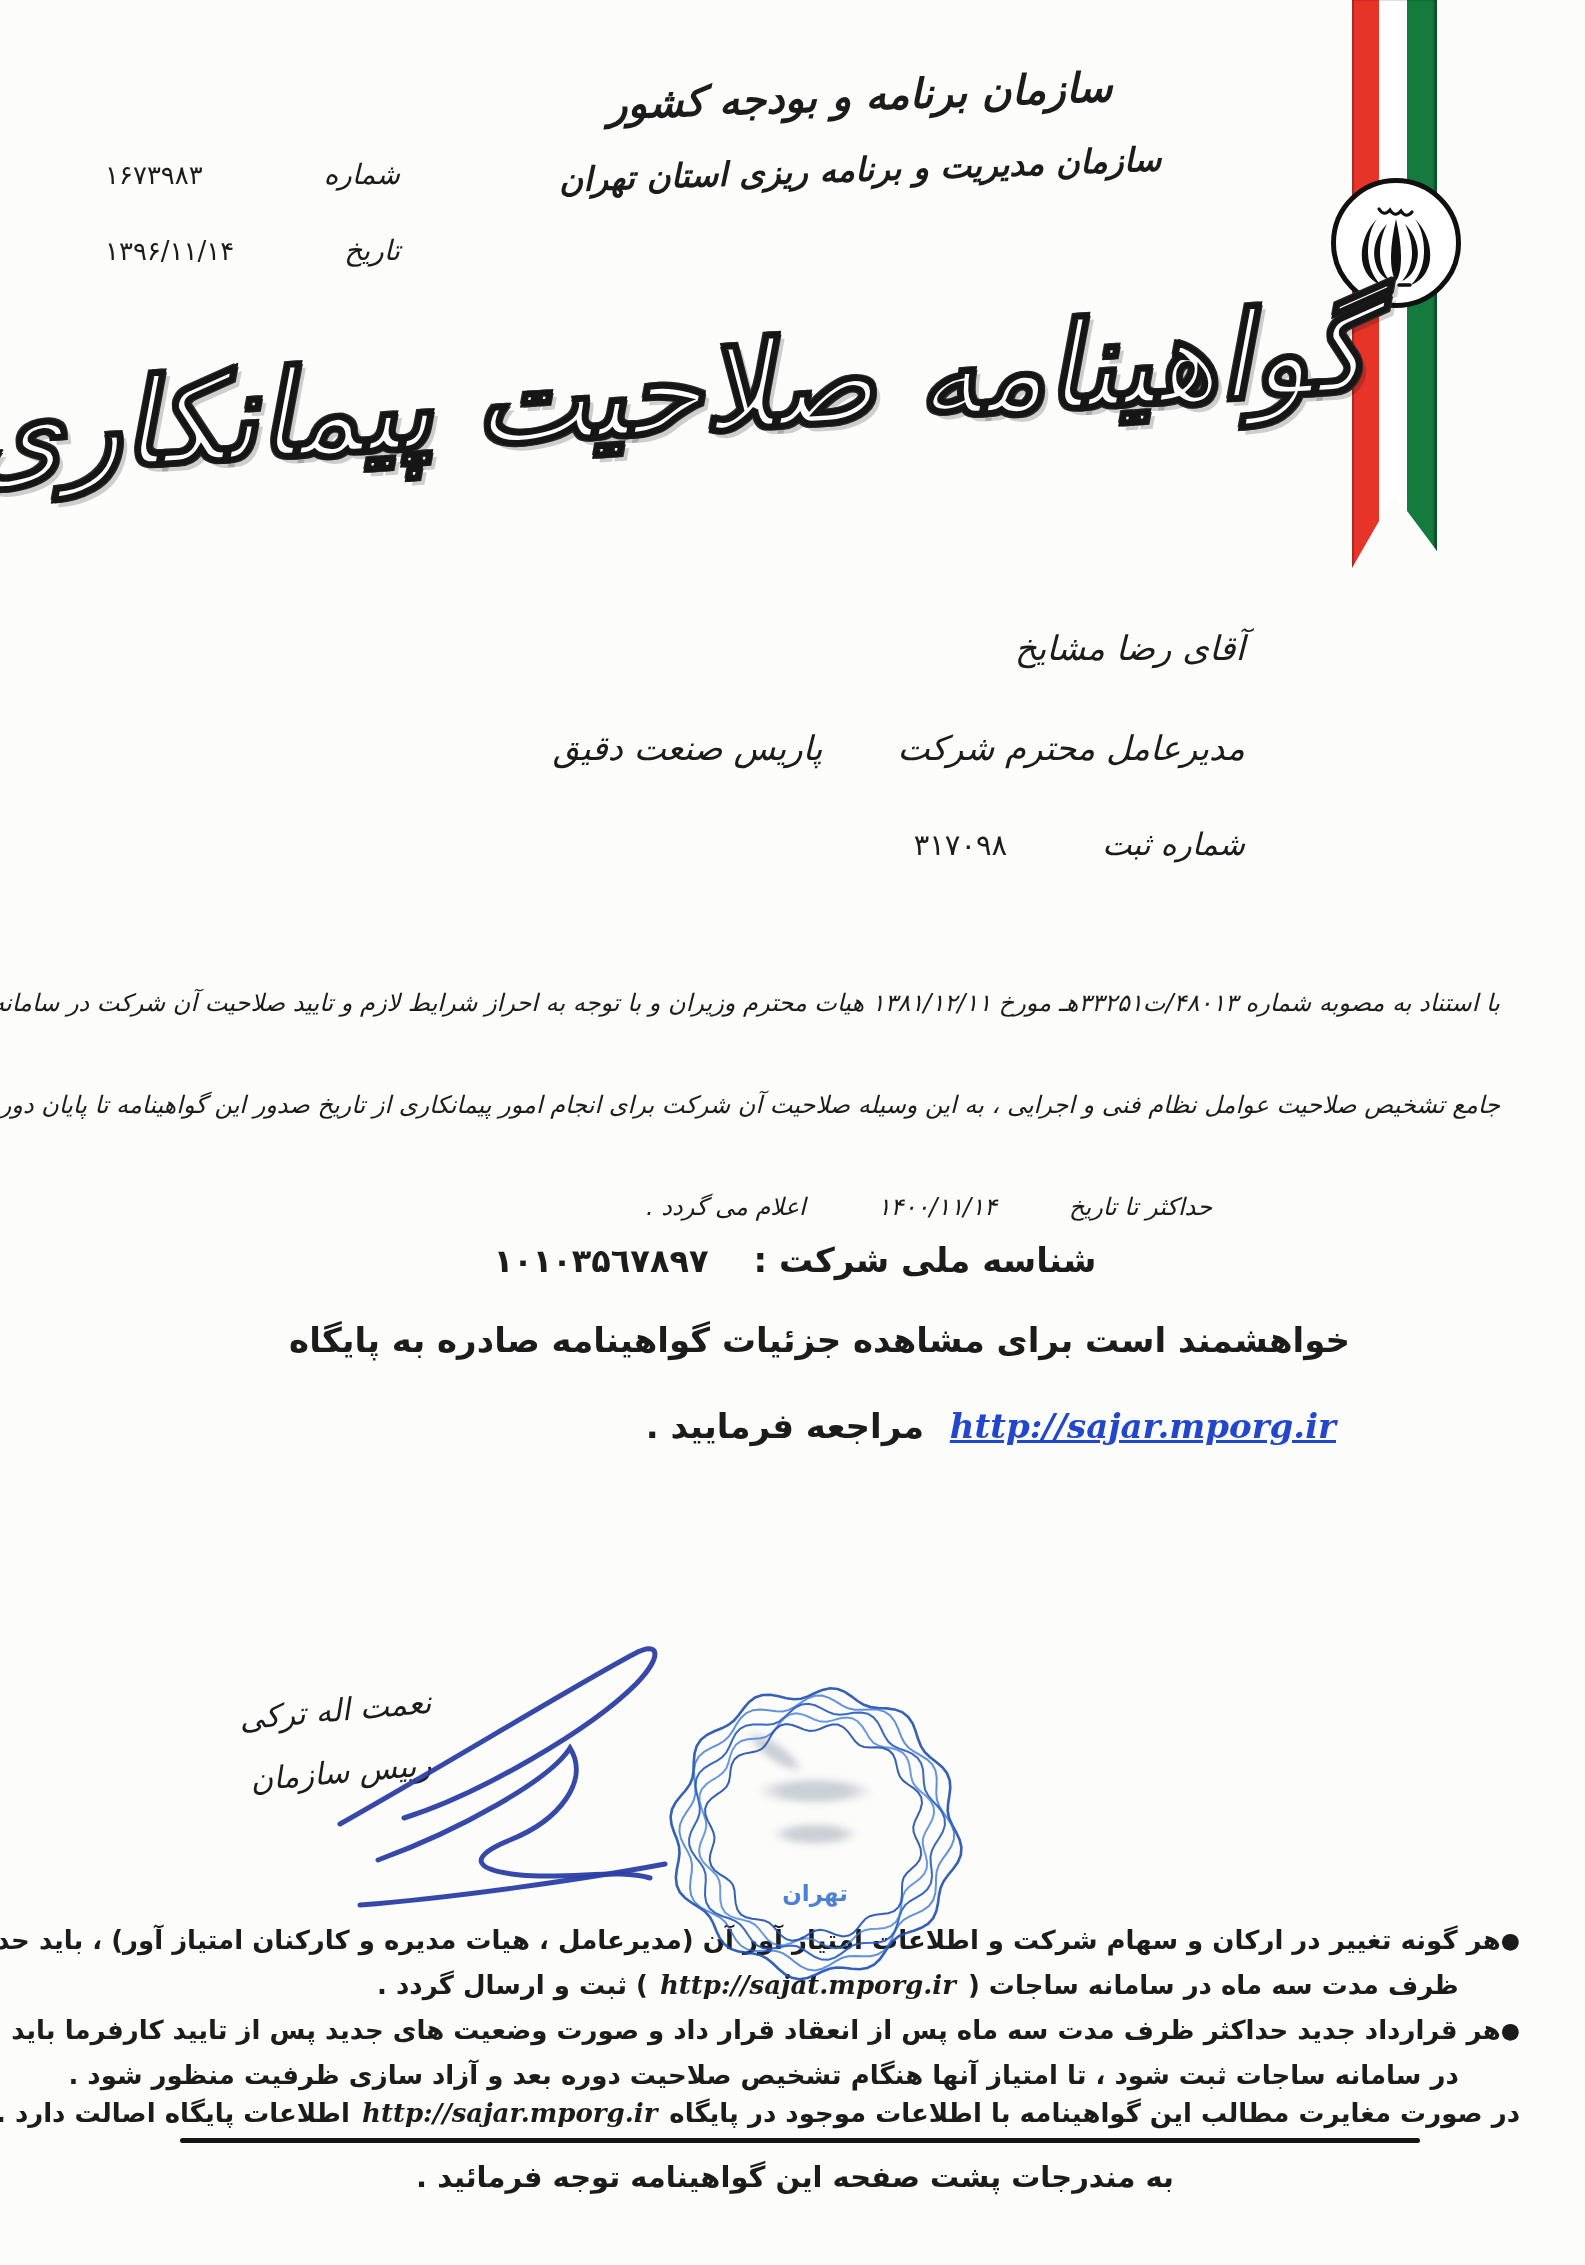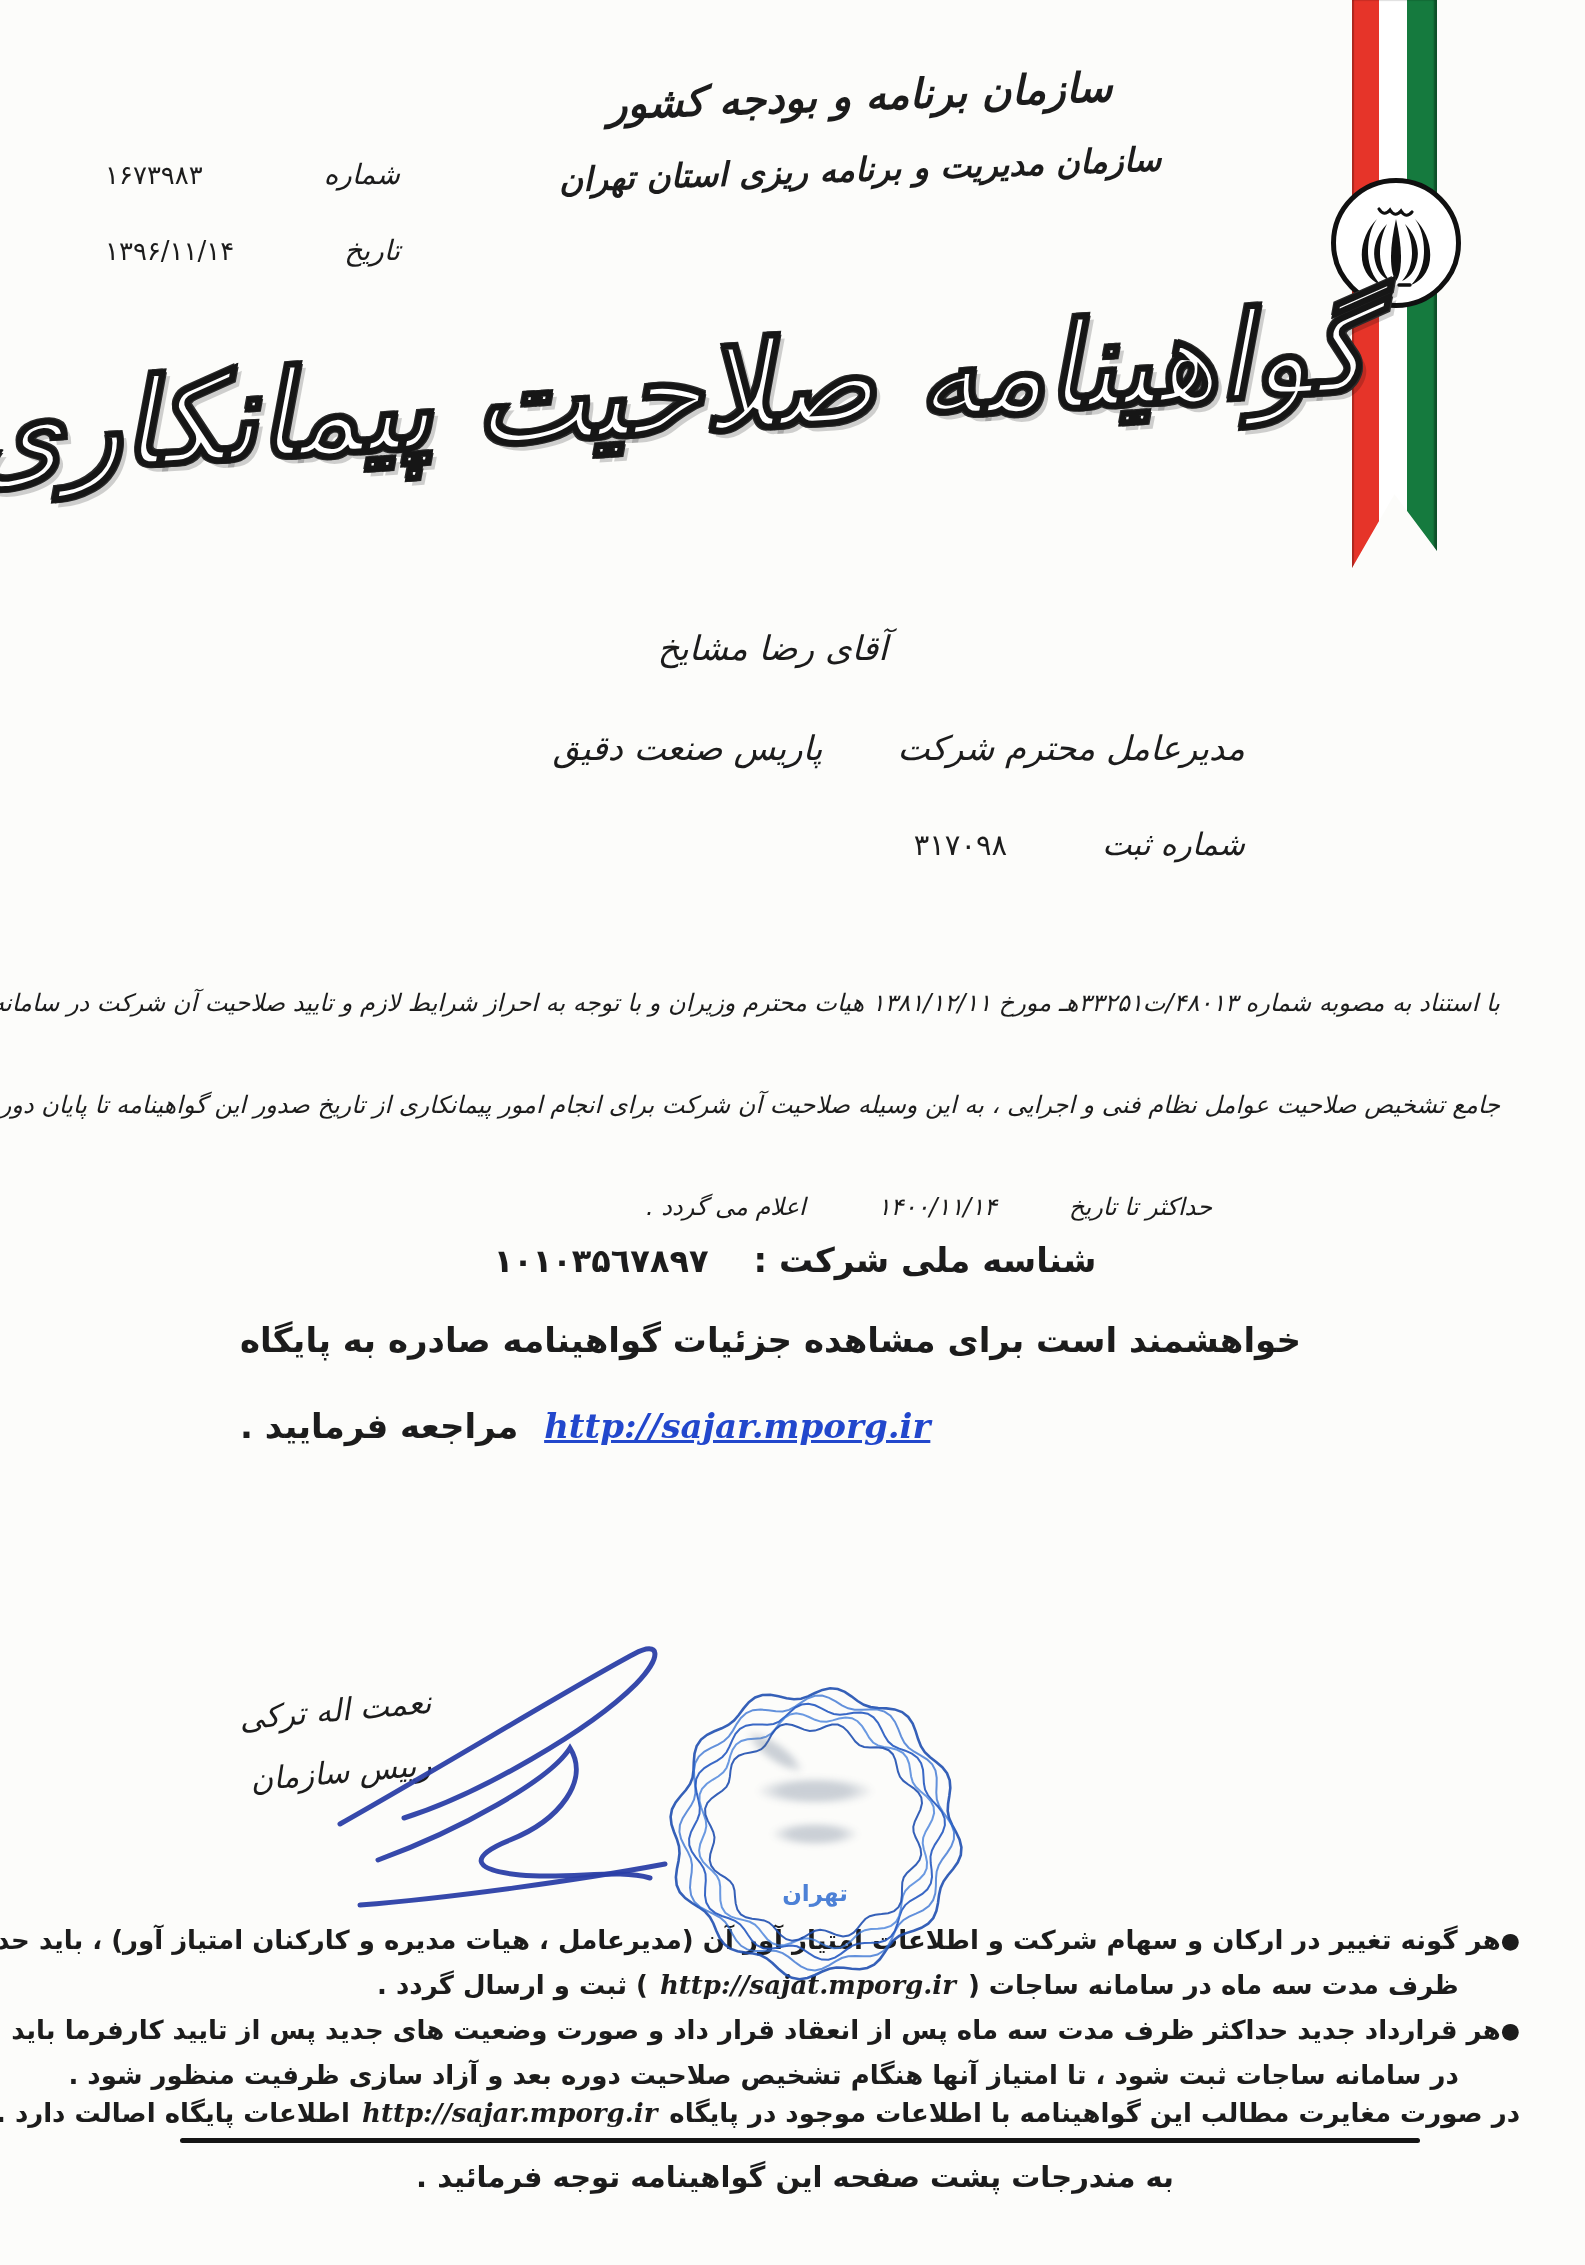--- a/index.html
+++ b/index.html
@@ -33,38 +33,38 @@
   .emblem svg{width:100px;height:100px;}
   
   .title{
     position:absolute;top:318px;left:90px;width:1280px;text-align:center;white-space:nowrap;
     font-size:120px;font-weight:700;font-style:italic;transform:rotate(-3.5deg);
     color:#ffffff;-webkit-text-stroke:2.5px #161616;
     text-shadow:2px 2px 0 #2a2a2a,-2px -2px 0 #2a2a2a,2px -2px 0 #2a2a2a,-2px 2px 0 #2a2a2a,5px 6px 0 rgba(0,0,0,.18);
   }
   
   .recipient{position:absolute;top:628px;left:300px;width:945px;}
-  .r-name{font-size:34px;font-style:italic;text-align:center;}
+  .r-name{font-size:34px;font-style:italic;text-align:right;}
   .r-role-line{display:flex;gap:75px;margin-top:60px;font-size:34px;font-style:italic;}
   .r-reg-line{display:flex;gap:95px;margin-top:58px;font-size:31px;align-items:baseline;}
   .r-reg-line .val{font-size:29px;letter-spacing:3px;}
   
   .script{font-style:italic;}
   .body-p1{position:absolute;top:952px;left:80px;width:1420px;font-size:24px;line-height:102px;}
   .legal{position:absolute;top:1488px;left:80px;width:1420px;font-size:24px;line-height:100px;}
   .pline{white-space:nowrap;text-align:right;}
   .indent{padding-right:288px;display:flex;gap:72px;white-space:nowrap;}
   
   .national-id{
     position:absolute;top:1240px;left:280px;width:1030px;
     display:flex;justify-content:center;gap:45px;font-weight:700;font-size:34px;align-items:baseline;
   }
   .national-id .val{letter-spacing:4px;font-size:32px;}
   
-  .request{position:absolute;top:1320px;left:240px;width:1110px;text-align:left;font-weight:700;font-size:34px;}
+  .request{position:absolute;top:1320px;left:240px;width:1110px;text-align:right;font-weight:700;font-size:34px;}
   .request .second{margin-top:46px;}
   .url-blue{
     color:var(--url-blue,#2247cc);font-style:italic;text-decoration:underline;
     direction:ltr;unicode-bidi:isolate;margin:0 14px;cursor:pointer;
     font-family:"DejaVu Serif",serif;font-weight:700;
   }
   .url-black{
     color:inherit;font-style:italic;direction:ltr;unicode-bidi:isolate;margin:0 12px;
     font-family:"DejaVu Serif",serif;font-weight:700;
   }

